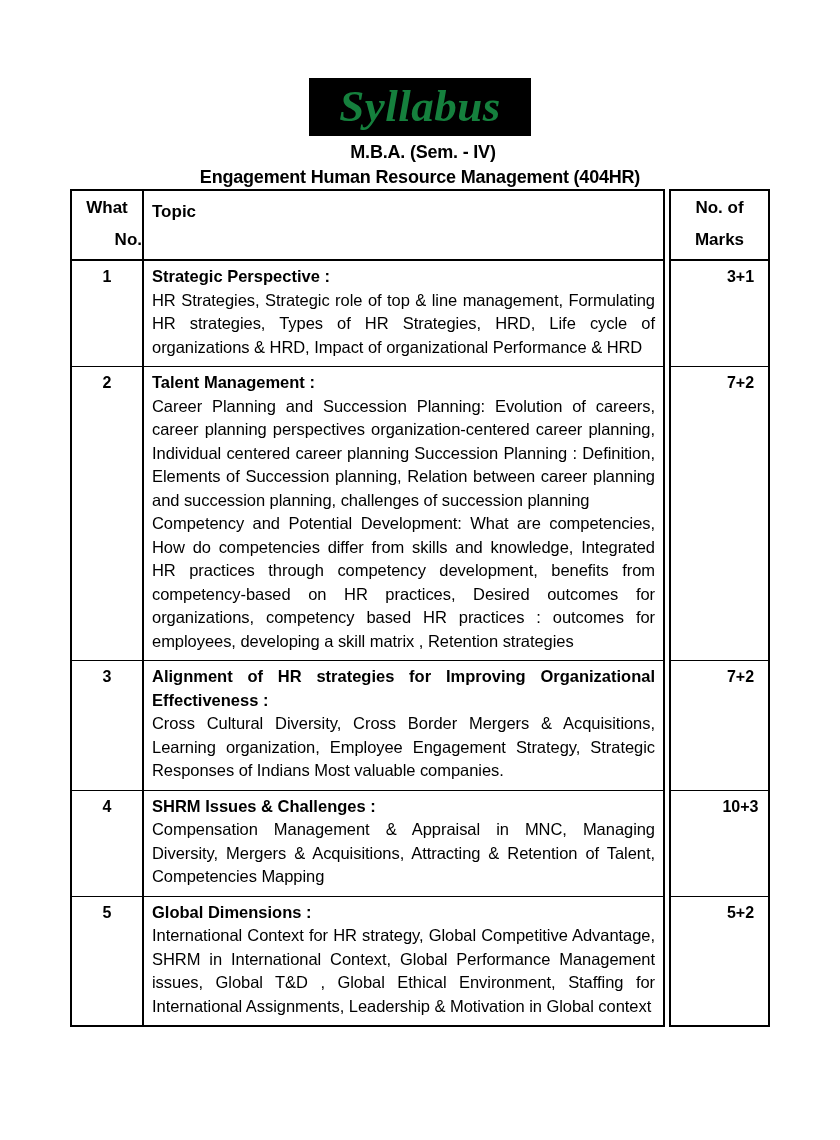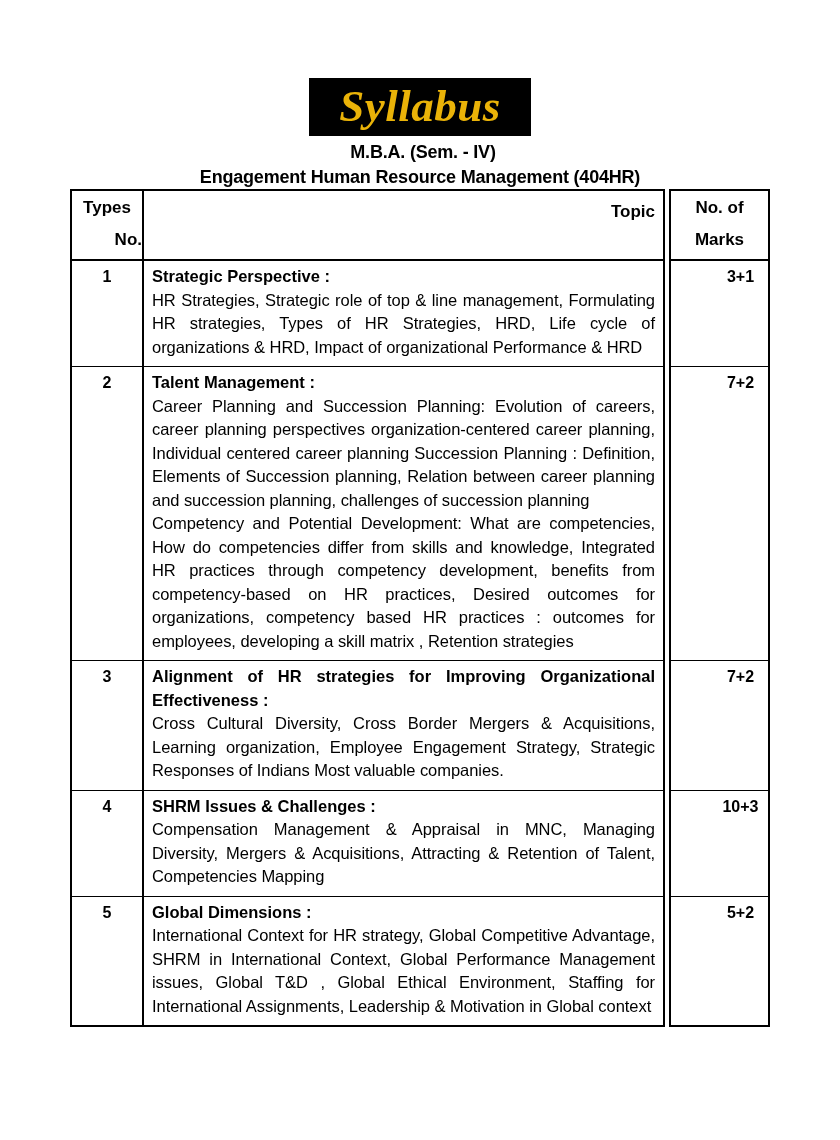--- a/index.html
+++ b/index.html
@@ -28,21 +28,21 @@
   .title-wrap {
     position: absolute;
     left: 0;
     top: 78px;
     width: 840px;
     text-align: center;
   }
   .syllabus-badge {
     display: inline-block;
     background: #000000;
-    color: #eab308;
+    color: #15803d;
     font-family: "Liberation Serif", serif;
     font-style: italic;
     font-weight: bold;
     font-size: 45px;
     line-height: 54px;
     padding: 1px 30px 3px 30px;
     letter-spacing: 0.5px;
   }
   .subtitle1 {
     position: absolute;
@@ -133,21 +133,21 @@
   .hdr-txt {
     font-size: 17px;
     font-weight: bold;
     line-height: 26px;
     padding: 4px 0 6px 0;
   }
   .hdr-topic {
     font-size: 17px;
     font-weight: bold;
     line-height: 26px;
-    text-align: right;
+    text-align: left;
     padding: 4px 0 6px 0;
   }
 
   
   .unit-no {
     font-size: 16px;
     font-weight: bold;
     line-height: 22px;
     padding-top: 5px;
   }
@@ -194,21 +194,21 @@
     <table class="syl-table">
       <colgroup>
         <col class="c-unit">
         <col class="c-topic">
         <col class="c-gap">
         <col class="c-marks">
       </colgroup>
       <tbody id="table-body">
         <tr class="head">
           <td class="cell-unit">
-            <div class="hdr-txt">Types</div>
+            <div class="hdr-txt">What</div>
             <div class="hdr-txt" style="padding-top:0;text-align:right;">No.</div>
           </td>
           <td class="cell-topic">
             <div class="hdr-topic">Topic</div>
           </td>
           <td class="cell-gap"></td>
           <td class="cell-marks">
             <div class="hdr-txt">No. of</div>
             <div class="hdr-txt" style="padding-top:0;">Marks</div>
           </td>

